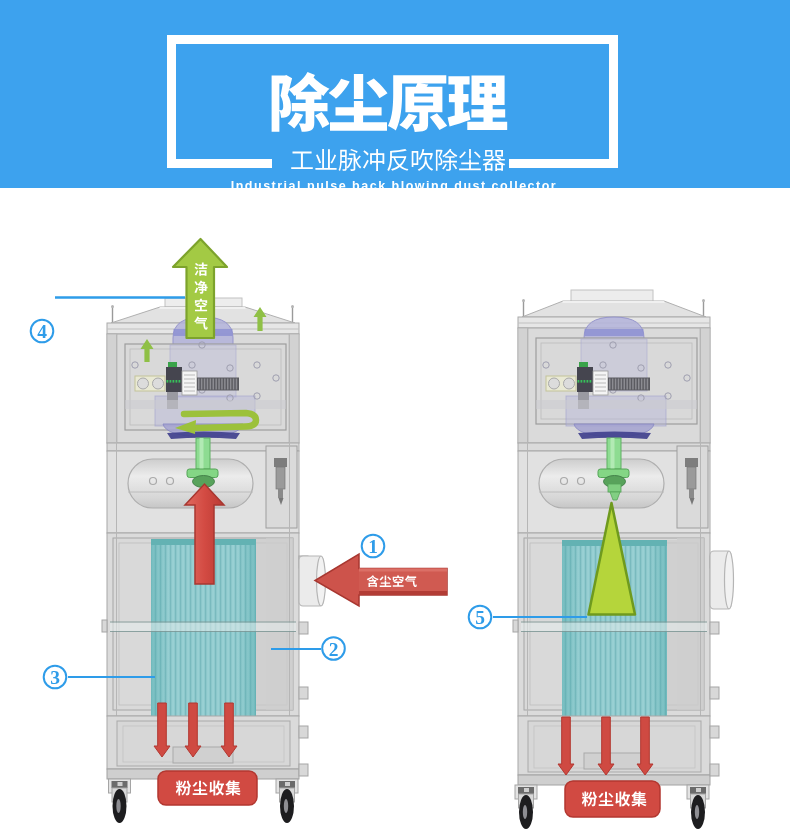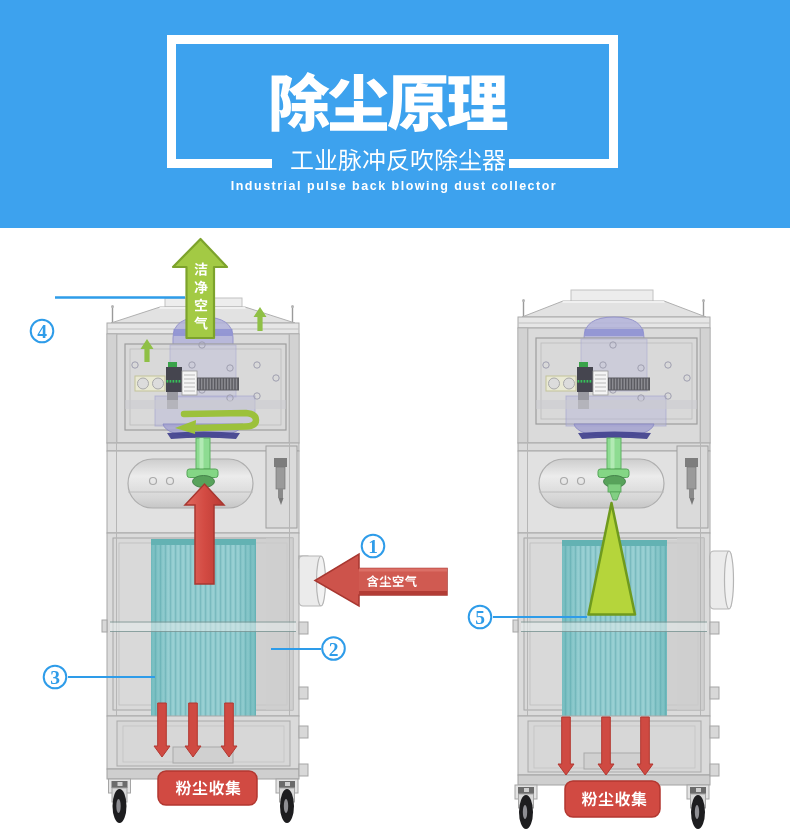--- a/index.html
+++ b/index.html
@@ -1,15 +1,15 @@
 <!DOCTYPE html>
 <html><head><meta charset="utf-8"><style>
 *{margin:0;padding:0;box-sizing:border-box}
 body{width:790px;height:837px;position:relative;font-family:"Liberation Sans",sans-serif;background:#fff;overflow:hidden}
-.hdr{position:absolute;left:0;top:0;width:790px;height:228px;background:#3da2ee}
+.hdr{position:absolute;left:0;top:0;width:790px;height:188px;background:#3da2ee}
 .frame{position:absolute;left:167px;top:35px;width:451px;height:133px;border:9.5px solid #fff;border-bottom:none}
 .bseg{position:absolute;top:158.5px;height:9.5px;background:#fff}
 </style></head><body>
 <div class="hdr">
 <div class="frame"></div>
 <div class="bseg" style="left:167px;width:105px"></div>
 <div class="bseg" style="left:509px;width:109px"></div>
 <svg width="790" height="228" style="position:absolute;left:0;top:0">
 <path d="M295.4 112.4C293.7 116.5 290.7 120.8 287.6 123.6C289.5 124.7 292.7 127.1 294.2 128.4C297.3 125.1 301.0 119.7 303.2 114.7ZM314.9 115.5C317.8 119.2 321.1 124.5 322.4 127.9L329.5 124.0C328.0 120.7 324.7 115.8 321.6 112.1ZM279.4 110.1V83.4H282.8C282.1 87.4 281.2 92.3 280.5 95.7C282.9 99.7 283.2 103.6 283.2 106.3C283.2 108.1 282.9 109.2 282.4 109.7C282.1 110.1 281.6 110.2 281.1 110.2ZM307.5 72.1C303.6 79.3 296.5 85.3 289.3 89.0L292.1 78.3L286.2 75.1L285.0 75.4H271.6V131.7H279.4V110.5C280.5 112.7 281.0 115.8 281.0 117.8C282.4 117.8 283.7 117.8 284.7 117.6C286.0 117.4 287.2 116.9 288.3 116.1C290.2 114.6 291.0 111.9 291.0 107.4C291.0 103.9 290.5 99.6 287.7 94.8L289.1 89.9C291.1 91.6 293.2 94.1 294.3 96.1L295.9 95.1V99.4H305.6V103.1H291.7V111.2H305.6V122.7C305.6 123.5 305.4 123.7 304.5 123.7C303.7 123.7 301.0 123.7 298.8 123.6C300.0 125.8 301.3 129.3 301.7 131.7C305.7 131.7 308.7 131.5 311.2 130.2C313.6 128.9 314.3 126.7 314.3 122.8V111.2H327.5V103.1H314.3V99.4H321.4V94.5L323.6 95.9C324.8 93.5 327.4 90.5 329.5 88.7C325.2 86.8 319.8 83.7 313.5 77.5L315.0 75.0ZM300.6 91.7C303.6 89.4 306.5 86.6 309.0 83.7C312.2 87.1 315.0 89.7 317.5 91.7Z M341.1 78.8C338.5 84.3 333.7 89.7 328.7 93.0C330.7 94.3 334.3 97.0 335.9 98.7C340.9 94.6 346.3 88.0 349.7 81.4ZM366.4 82.8C371.3 87.4 377.1 93.8 379.4 98.2L387.5 93.3C384.7 88.9 378.6 82.8 373.8 78.6ZM353.9 74.1V99.0H363.2V74.1ZM353.9 101.0V107.3H335.5V115.6H353.9V122.3H330.0V130.8H387.0V122.3H363.1V115.6H381.6V107.3H363.1V101.0Z M414.2 102.6H433.1V105.6H414.2ZM414.2 93.5H433.1V96.4H414.2ZM429.8 116.9C432.9 121.0 437.5 126.7 439.5 130.1L447.2 125.7C444.8 122.3 440.1 116.9 437.0 113.2ZM408.7 113.4C406.5 117.4 402.7 122.1 399.3 125.0C401.4 126.1 405.0 128.4 406.8 129.8C410.1 126.5 414.3 120.9 417.2 116.1ZM405.4 86.8V112.2H419.4V123.1C419.4 123.8 419.1 124.0 418.2 124.0C417.4 124.0 414.5 124.0 412.3 124.0C413.3 126.2 414.4 129.5 414.7 131.9C418.9 131.9 422.2 131.8 424.8 130.6C427.5 129.4 428.1 127.2 428.1 123.4V112.2H442.4V86.8H426.6L428.4 84.4L420.2 83.5H446.3V75.3H393.2V93.6C393.2 103.2 392.8 116.9 387.9 126.1C390.1 126.9 394.1 129.1 395.8 130.5C401.2 120.4 402.1 104.2 402.1 93.6V83.5H417.3C416.9 84.5 416.4 85.6 415.8 86.8Z M479.7 93.8H484.3V97.5H479.7ZM491.8 93.8H496.0V97.5H491.8ZM479.7 83.0H484.3V86.8H479.7ZM491.8 83.0H496.0V86.8H491.8ZM467.3 121.8V130.0H507.2V121.8H492.7V117.4H505.2V109.3H492.7V105.1H504.6V75.5H471.5V105.1H483.5V109.3H471.4V117.4H483.5V121.8ZM447.6 117.4 449.6 126.6C455.8 124.6 463.5 122.2 470.5 119.7L468.9 111.2L463.3 113.0V102.3H468.5V94.0H463.3V84.5H469.6V76.2H448.4V84.5H454.7V94.0H448.9V102.3H454.7V115.5C452.1 116.3 449.7 116.9 447.6 117.4Z" fill="#ffffff"></path>
 <path d="M291.2 167.3V169.1H312.8V167.3H302.9V153.4H311.6V151.6H292.5V153.4H300.9V167.3Z M334.5 154.4C333.5 157.1 331.8 160.6 330.5 162.8L332.0 163.5C333.3 161.3 335.0 158.0 336.1 155.2ZM316.0 154.9C317.2 157.6 318.7 161.2 319.3 163.3L321.1 162.7C320.4 160.6 318.9 157.0 317.6 154.4ZM328.0 149.2V167.9H324.0V149.1H322.2V167.9H315.4V169.7H336.6V167.9H329.9V149.2Z M350.3 150.3C352.5 151.0 355.4 152.1 356.9 153.0L357.7 151.4C356.2 150.5 353.2 149.5 351.0 148.9ZM347.5 157.9V159.5H350.7C350.0 162.8 348.5 165.5 346.7 167.0V149.7H340.2V158.4C340.2 161.9 340.1 166.7 338.6 170.1C339.0 170.3 339.7 170.7 340.0 171.0C341.0 168.7 341.5 165.6 341.6 162.8H345.1V168.8C345.1 169.1 345.0 169.2 344.6 169.2C344.4 169.2 343.4 169.2 342.3 169.2C342.6 169.7 342.8 170.4 342.8 170.9C344.4 170.9 345.3 170.8 345.9 170.6C346.5 170.3 346.7 169.7 346.7 168.8V167.2C347.1 167.6 347.5 168.1 347.7 168.5C350.1 166.6 351.9 163.0 352.6 158.1L351.5 157.8L351.2 157.9ZM341.8 151.4H345.1V155.3H341.8ZM341.8 157.0H345.1V161.1H341.7L341.8 158.4ZM348.9 153.5V155.2H353.6V168.8C353.6 169.1 353.5 169.2 353.1 169.2C352.8 169.3 351.6 169.3 350.3 169.2C350.6 169.7 350.8 170.5 350.9 171.0C352.7 171.0 353.7 170.9 354.4 170.6C355.1 170.3 355.3 169.8 355.3 168.8V160.7C356.4 164.0 358.1 166.9 360.2 168.5C360.4 168.1 361.0 167.4 361.4 167.1C359.5 165.8 358.0 163.5 356.8 160.8C358.1 159.7 359.6 158.0 360.9 156.6L359.3 155.4C358.6 156.5 357.3 158.1 356.2 159.3C355.9 158.2 355.5 157.0 355.3 155.9V153.5Z M363.3 151.5C364.8 152.6 366.5 154.3 367.3 155.4L368.7 154.0C367.9 152.9 366.0 151.4 364.5 150.3ZM362.9 167.5 364.5 168.6C365.9 166.4 367.5 163.4 368.8 160.8L367.3 159.7C366.0 162.4 364.2 165.6 362.9 167.5ZM376.2 155.1V160.9H371.9V155.1ZM378.0 155.1H382.5V160.9H378.0ZM376.2 148.9V153.3H370.1V164.2H371.9V162.7H376.2V170.9H378.0V162.7H382.5V164.1H384.3V153.3H378.0V148.9Z M405.3 149.1C401.8 150.0 395.5 150.6 390.1 150.9V157.3C390.1 161.0 389.8 166.2 387.3 169.9C387.8 170.1 388.5 170.7 388.9 171.0C391.4 167.3 391.9 161.9 391.9 157.9H393.5C394.6 161.1 396.2 163.7 398.3 165.8C396.2 167.4 393.7 168.5 391.1 169.2C391.5 169.6 392.0 170.3 392.2 170.8C394.9 170.0 397.5 168.8 399.7 167.0C401.8 168.7 404.3 169.9 407.4 170.7C407.6 170.2 408.1 169.5 408.5 169.1C405.6 168.5 403.1 167.4 401.1 165.9C403.5 163.6 405.4 160.5 406.4 156.6L405.2 156.1L404.9 156.2H391.9V152.4C397.1 152.2 402.9 151.6 406.8 150.5ZM404.1 157.9C403.1 160.6 401.6 162.9 399.6 164.6C397.7 162.8 396.3 160.6 395.3 157.9Z M422.5 148.9C421.8 152.8 420.4 156.6 418.5 159.0C418.9 159.3 419.7 159.8 420.1 160.0C421.1 158.6 422.0 156.9 422.7 154.9H430.7C430.3 156.4 429.8 158.1 429.3 159.2L430.9 159.7C431.6 158.2 432.4 155.6 433.0 153.4L431.6 153.0L431.4 153.1H423.3C423.7 151.9 424.1 150.5 424.3 149.2ZM424.8 156.6V158.7C424.8 161.9 424.2 166.4 417.7 169.6C418.1 169.9 418.6 170.5 418.9 170.9C423.2 168.8 425.0 166.1 425.9 163.5C427.1 166.9 429.0 169.5 432.0 170.8C432.2 170.3 432.8 169.7 433.2 169.3C429.5 167.9 427.4 164.3 426.5 159.8L426.5 158.7V156.6ZM411.7 151.0V166.9H413.4V165.0H418.3V151.0ZM413.4 152.8H416.6V163.3H413.4Z M445.4 163.7C444.6 165.4 443.3 167.2 442.1 168.5C442.5 168.7 443.2 169.2 443.5 169.5C444.7 168.1 446.0 166.1 447.0 164.2ZM452.3 164.2C453.6 165.7 455.1 167.9 455.8 169.2L457.2 168.4C456.5 167.1 455.0 165.0 453.7 163.5ZM435.9 149.8V170.8H437.5V151.4H440.6C440.0 153.0 439.3 155.2 438.5 156.9C440.4 158.8 440.8 160.4 440.8 161.7C440.8 162.5 440.7 163.1 440.3 163.4C440.1 163.6 439.8 163.6 439.5 163.6C439.1 163.7 438.6 163.7 438.0 163.6C438.3 164.1 438.4 164.8 438.4 165.2C439.0 165.2 439.7 165.2 440.2 165.2C440.7 165.1 441.1 165.0 441.5 164.7C442.2 164.2 442.4 163.2 442.4 161.9C442.4 160.4 442.0 158.7 440.1 156.7C441.0 154.8 441.9 152.4 442.7 150.4L441.5 149.7L441.3 149.8ZM442.9 160.7V162.4H449.2V168.8C449.2 169.1 449.1 169.3 448.7 169.3C448.4 169.3 447.2 169.3 445.9 169.2C446.2 169.7 446.4 170.4 446.5 170.9C448.2 170.9 449.3 170.9 450.0 170.6C450.7 170.3 450.9 169.8 450.9 168.8V162.4H456.9V160.7H450.9V157.8H454.6V156.2H445.2V157.8H449.2V160.7ZM449.9 148.7C448.3 151.6 445.3 154.3 442.3 155.9C442.7 156.2 443.2 156.8 443.5 157.2C445.8 155.8 448.2 153.8 449.9 151.5C452.0 154.0 454.0 155.6 456.2 157.0C456.4 156.5 457.0 155.9 457.4 155.5C455.2 154.3 452.9 152.7 450.8 150.2L451.4 149.3Z M464.3 151.4C463.1 153.5 461.0 155.7 459.0 157.0C459.4 157.3 460.1 157.9 460.4 158.2C462.4 156.7 464.6 154.3 466.0 151.9ZM473.8 152.3C475.9 154.0 478.2 156.4 479.3 158.0L480.8 157.0C479.7 155.3 477.3 153.0 475.3 151.4ZM469.1 149.1V158.6H470.9V149.1ZM469.1 159.6V162.5H461.2V164.2H469.1V168.5H459.1V170.2H480.9V168.5H470.9V164.2H478.9V162.5H470.9V159.6Z M486.7 151.5H490.8V154.9H486.7ZM496.9 151.5H501.2V154.9H496.9ZM496.7 157.4C497.7 157.8 498.9 158.4 499.8 158.9H492.8C493.4 158.2 493.9 157.4 494.3 156.6L492.5 156.2V149.9H485.1V156.4H492.3C492.0 157.3 491.4 158.1 490.7 158.9H483.2V160.5H489.2C487.5 162.0 485.4 163.3 482.7 164.2C483.1 164.6 483.5 165.2 483.7 165.6L485.1 165.0V170.9H486.8V170.2H490.8V170.8H492.5V163.5H487.9C489.3 162.6 490.5 161.6 491.5 160.5H496.0C497.0 161.6 498.3 162.7 499.7 163.5H495.3V170.9H497.0V170.2H501.2V170.8H503.0V165.1L504.2 165.4C504.4 165.0 504.9 164.3 505.3 164.0C502.7 163.4 500.0 162.1 498.2 160.5H504.8V158.9H500.6L501.2 158.2C500.4 157.6 498.9 156.9 497.7 156.4ZM495.3 149.9V156.4H503.0V149.9ZM486.8 168.6V165.1H490.8V168.6ZM497.0 168.6V165.1H501.2V168.6Z" fill="#ffffff"></path>

